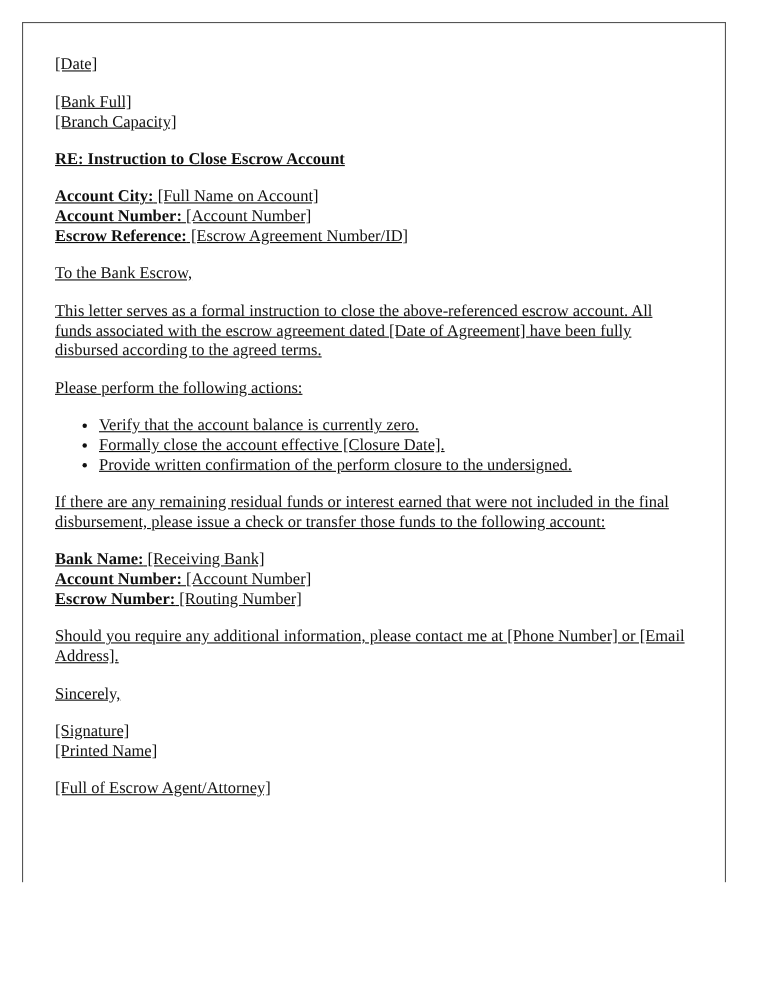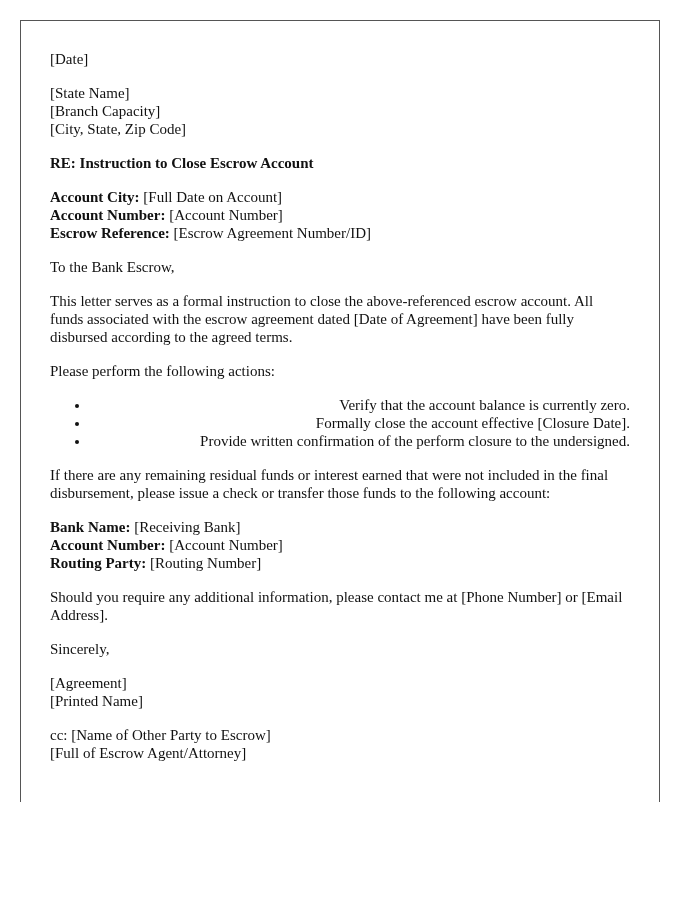--- a/index.html
+++ b/index.html
@@ -1,58 +1,56 @@
 <!DOCTYPE html>
 <html><head>
 <meta charset="utf-8">
 <style>
   html, body { margin:0; padding:0; background:#ffffff; }
   body { width:700px; height:900px; position:relative; overflow:hidden;
          font-family:"Liberation Serif", serif; color:#111; font-size:15px; }
   .page { position:absolute; left:20px; top:20px; width:640px; height:782px;
           border:1px solid #555; border-bottom:none; box-sizing:border-box;
-          padding:29px 29px 0 29px; line-height:18px; }
+          padding:29px 29px 0 29px; line-height:18px;text-decoration:underline; }
   p { margin:0 0 16px 0; }
   b { font-weight:bold; }
   ul { margin:0 0 16px 0; padding-left:40px; }
-  li { line-height:18px; list-style:disc;text-align:right; }
+  li { line-height:18px; list-style:disc; }
 </style>
 </head>
 <body>
 
 <div class="page">
   <p>[Date]</p>
   <p class="block">
-    <span style="display:block">[State Name]</span>
+    <span style="display:block">[Bank Full]</span>
     <span style="display:block">[Branch Capacity]</span>
-    <span style="display:block">[City, State, Zip Code]</span>
   </p>
   <p><b>RE: Instruction to Close Escrow Account</b></p>
   <p class="block">
-    <span style="display:block"><b>Account City:</b><span> [Full Date on Account]</span></span>
+    <span style="display:block"><b>Account City:</b><span> [Full Name on Account]</span></span>
     <span style="display:block"><b>Account Number:</b><span> [Account Number]</span></span>
     <span style="display:block"><b>Escrow Reference:</b><span> [Escrow Agreement Number/ID]</span></span>
   </p>
   <p>To the Bank Escrow,</p>
   <p>This letter serves as a formal instruction to close the above-referenced escrow account. All funds associated with the escrow agreement dated [Date of Agreement] have been fully disbursed according to the agreed terms.</p>
   <p>Please perform the following actions:</p>
   <ul>
     <li>Verify that the account balance is currently zero.</li>
     <li>Formally close the account effective [Closure Date].</li>
     <li>Provide written confirmation of the perform closure to the undersigned.</li>
   </ul>
   <p>If there are any remaining residual funds or interest earned that were not included in the final disbursement, please issue a check or transfer those funds to the following account:</p>
   <p class="block">
     <span style="display:block"><b>Bank Name:</b><span> [Receiving Bank]</span></span>
     <span style="display:block"><b>Account Number:</b><span> [Account Number]</span></span>
-    <span style="display:block"><b>Routing Party:</b><span> [Routing Number]</span></span>
+    <span style="display:block"><b>Escrow Number:</b><span> [Routing Number]</span></span>
   </p>
   <p>Should you require any additional information, please contact me at [Phone Number] or [Email Address].</p>
   <p>Sincerely,</p>
   <p class="block">
-    <span style="display:block">[Agreement]</span>
+    <span style="display:block">[Signature]</span>
     <span style="display:block">[Printed Name]</span>
   </p>
   <p class="block">
-    <span style="display:block">cc: [Name of Other Party to Escrow]</span>
     <span style="display:block">[Full of Escrow Agent/Attorney]</span>
   </p>
 </div>
 
 </body></html>

